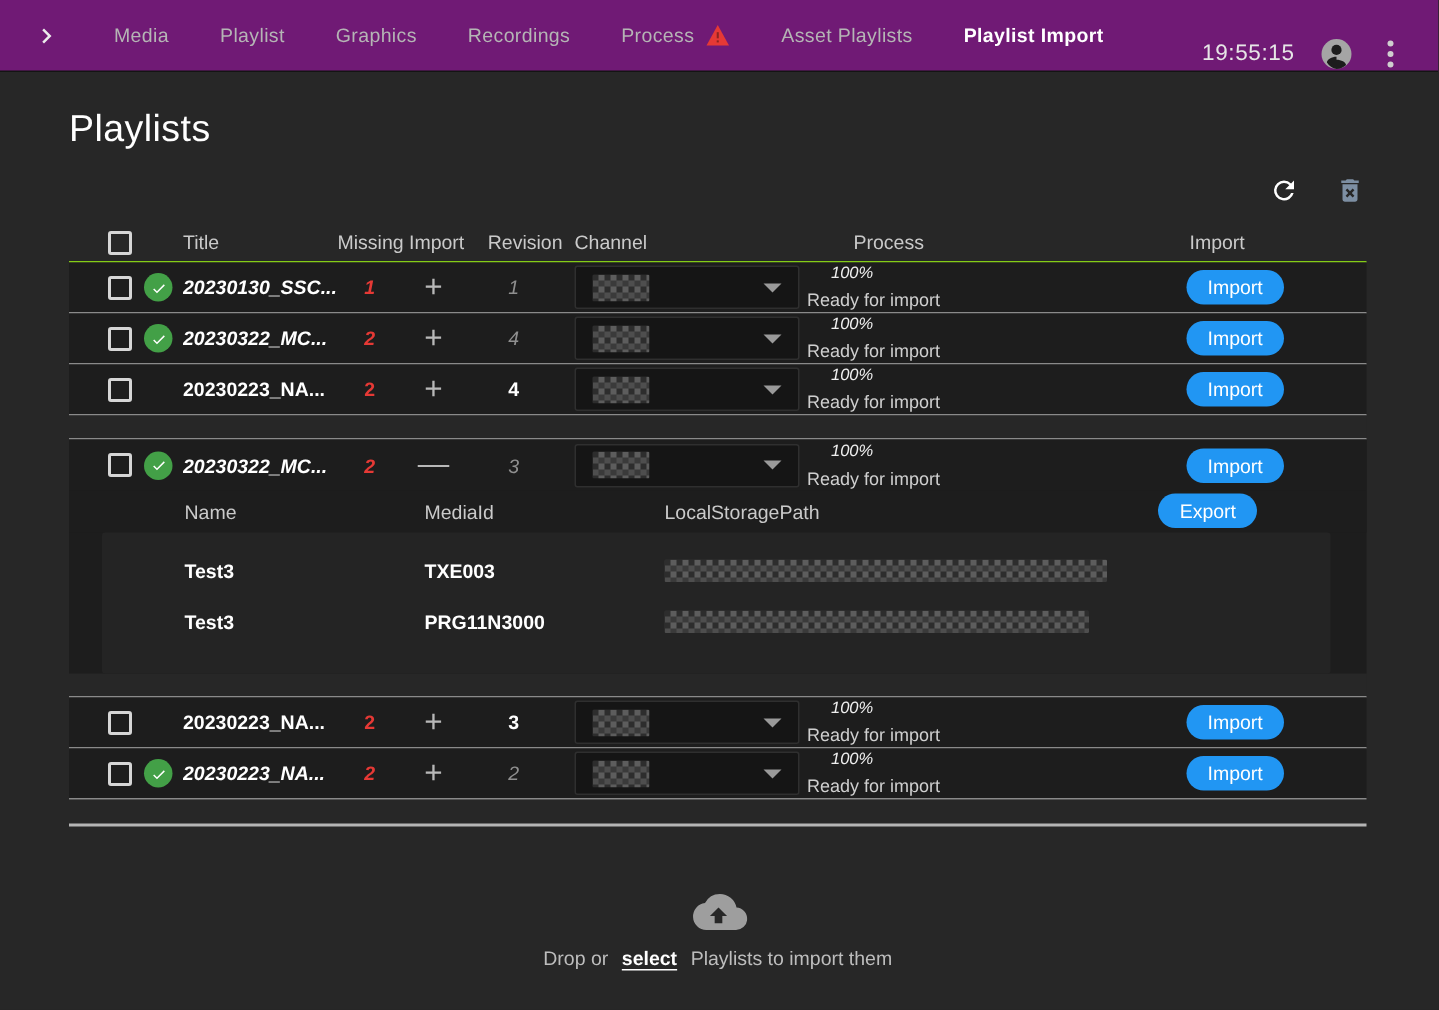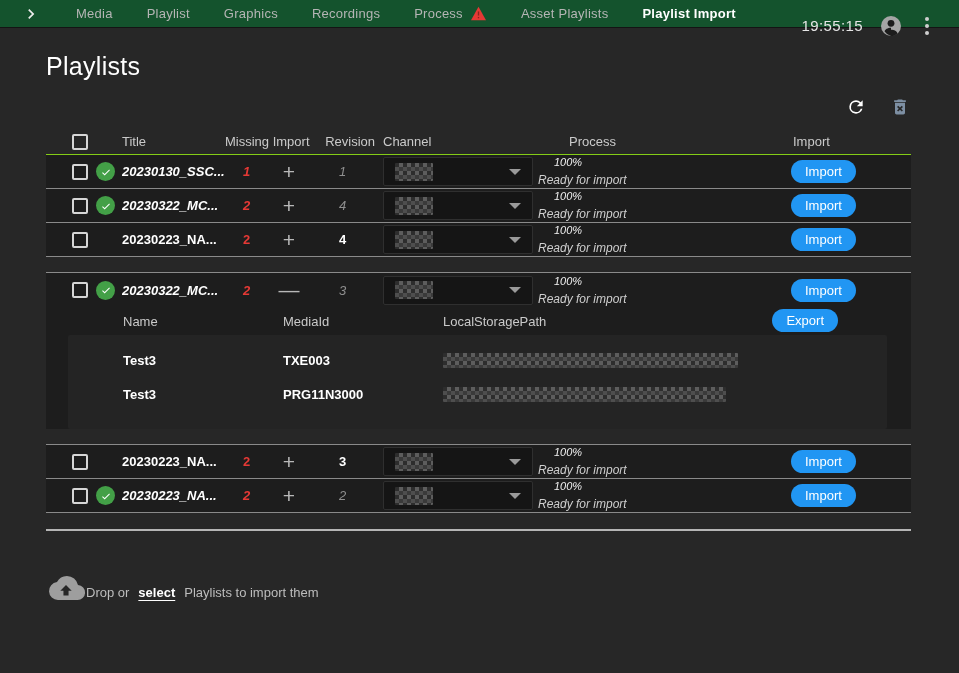--- a/index.html
+++ b/index.html
@@ -6,21 +6,21 @@
   html,body { width:959px; height:673px; overflow:hidden; }
   body {
     background:#272727;
     font-family:"Liberation Sans", sans-serif;
     color:#e0e0e0;
     font-size:13px;
   }
 
   
   .navbar {
-    height:28px; background:#14532d; border-bottom:1px solid #141414;
+    height:48px; background:#701a75; border-bottom:1px solid #141414;
     display:flex; align-items:center; justify-content:space-between;
   }
   .nav-left { display:flex; align-items:center; gap:34px; padding-left:20px; }
   .nav-expand { width:22px; height:22px; display:flex; align-items:center; justify-content:center; cursor:pointer; }
   .nav-item {
     color:#b5b5b5; font-size:13px; letter-spacing:.25px; cursor:pointer;
     display:flex; align-items:center; gap:7px; white-space:nowrap;
   }
   .nav-item.active { color:#ffffff; font-weight:bold; }
   .warn-svg { width:17px; height:15px; }
@@ -78,21 +78,21 @@
   .redact {
     background:conic-gradient(#5d5d5d 25%, #3a3a3a 0 50%, #4e4e4e 0 75%, #2d2d2d 0) 0 0/8px 8px;
     border-radius:1px;
   }
   .chsel .redact { width:38px; height:18px; }
   .caret { margin-left:auto; width:0; height:0; border-left:6px solid transparent; border-right:6px solid transparent; border-top:6px solid #9a9a9a; }
 
   .proc { padding-right:28px; }
   .pbar { position:relative; height:13px; margin-left:16px; background:#0d0d0d; border-radius:1px; }
   .pbar span { position:absolute; left:0; right:0; top:0; text-align:center; font-size:11px; font-style:italic; color:#efefef; line-height:13px; }
-  .pstatus { font-size:12px; font-style:italic; color:#cfcfcf; margin-top:2px; white-space:nowrap; }
+  .pstatus { font-size:12px; color:#cfcfcf; margin-top:2px; white-space:nowrap; }
 
   .btn {
     background:#2196f3; color:#fff; border:none; border-radius:13px;
     font-family:"Liberation Sans", sans-serif; font-size:13px;
     padding:4px 14px; cursor:pointer; min-width:64px;
   }
 
   
   .tgroup-exp { position:relative; background:#1d1d1d; border-top:1px solid #8a8a8a; }
   .tgroup-exp .trow { border-bottom:none; }
@@ -106,21 +106,21 @@
     display:grid; grid-template-columns:160px 160px 1fr;
     padding-left:55px; height:34px; align-items:center;
   }
   .subrow .sv { font-weight:bold; color:#fff; }
   .path-redact { height:15px; }
   .pw1 { width:295px; } .pw2 { width:283px; }
 
   .end-line { margin-top:16px; border-bottom:2px solid #b5b5b5; width:865px; }
 
   
-  .dropzone { margin-top:42px; display:flex; flex-direction:row; align-items:center; cursor:pointer; }
+  .dropzone { margin-top:42px; display:flex; flex-direction:column; align-items:center; cursor:pointer; }
   .cloud-svg { width:40px; height:30px; }
   .drop-text { margin-top:8px; color:#bdbdbd; font-size:13px; display:flex; gap:6px; align-items:baseline; }
   .sel-link { color:#fff; font-weight:bold; text-decoration:underline; text-underline-offset:3px; cursor:pointer; padding:0 3px; }
 </style>
 </head>
 <body>
 
 <div class="navbar">
   <div class="nav-left">
     <span class="nav-expand">

